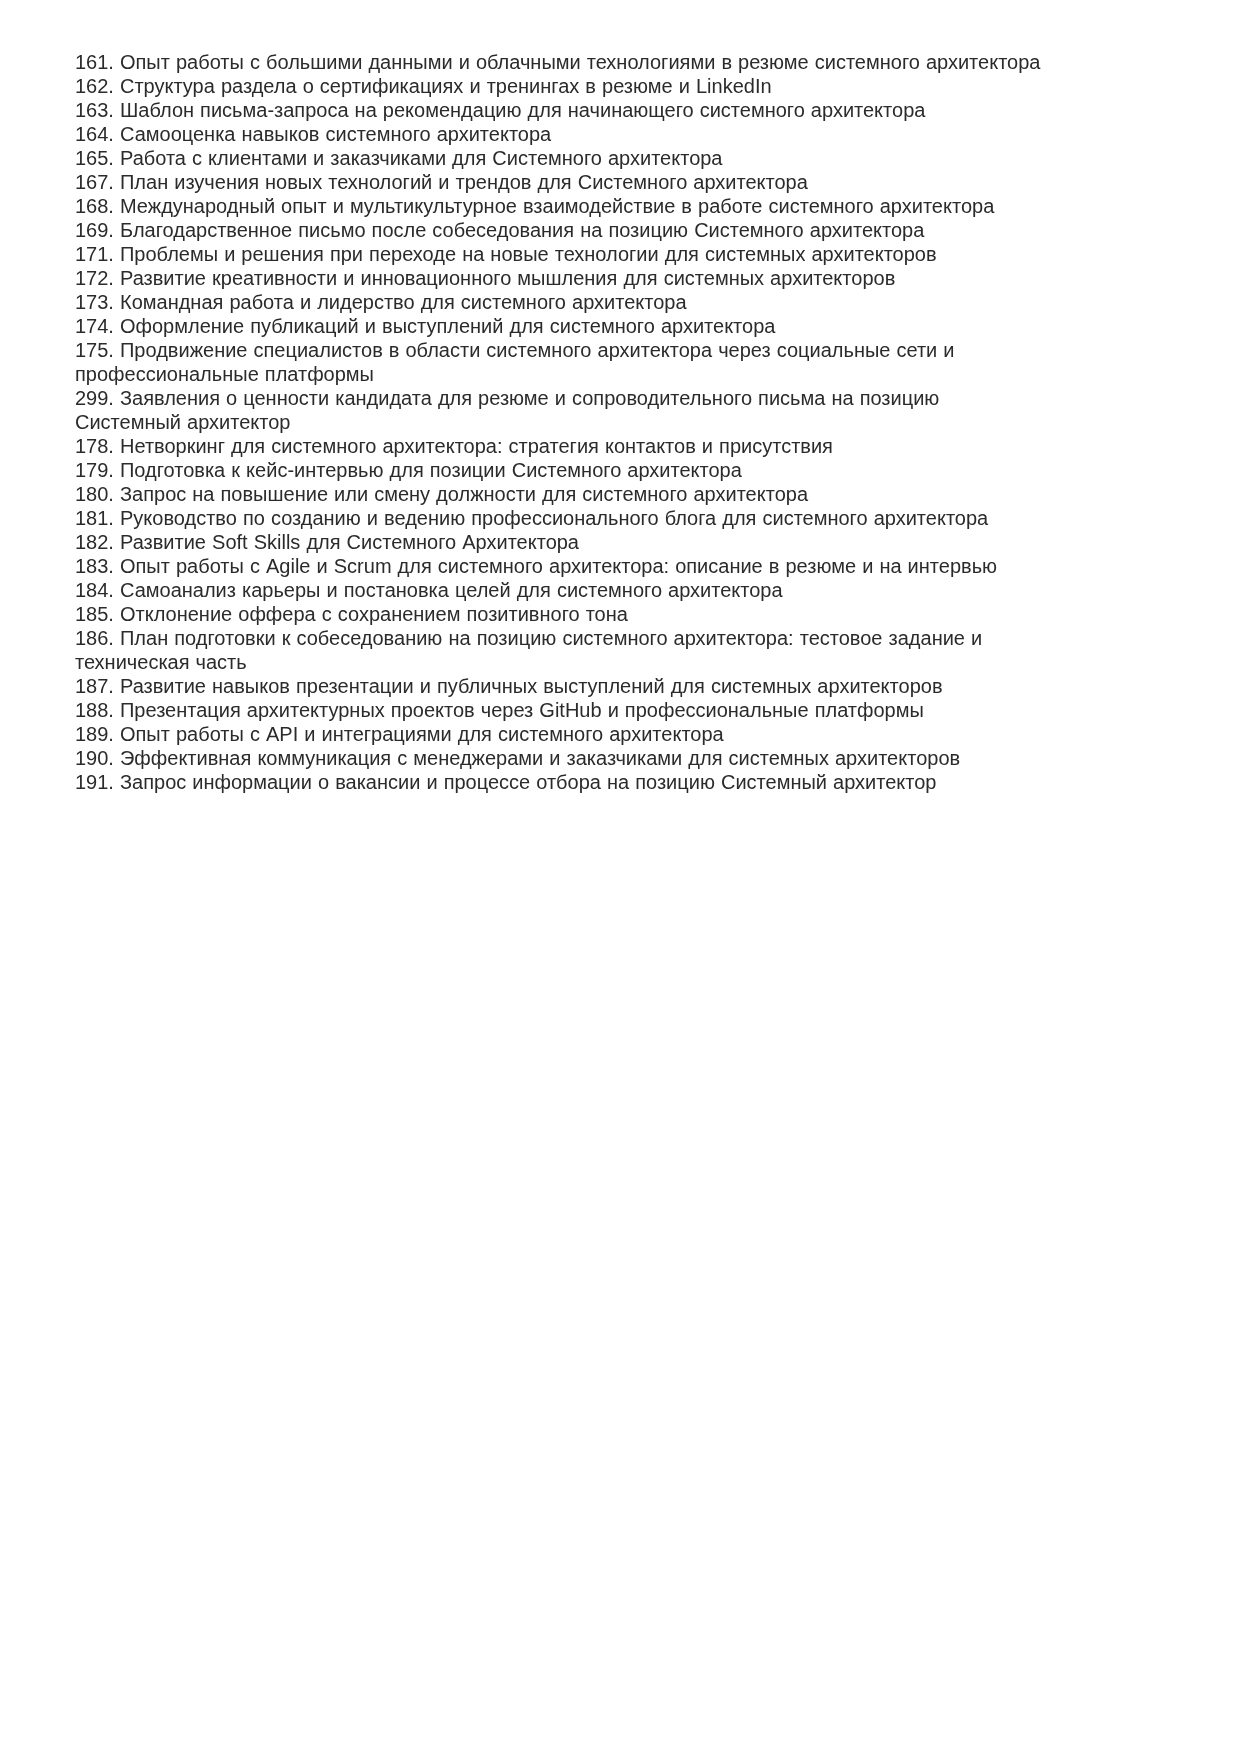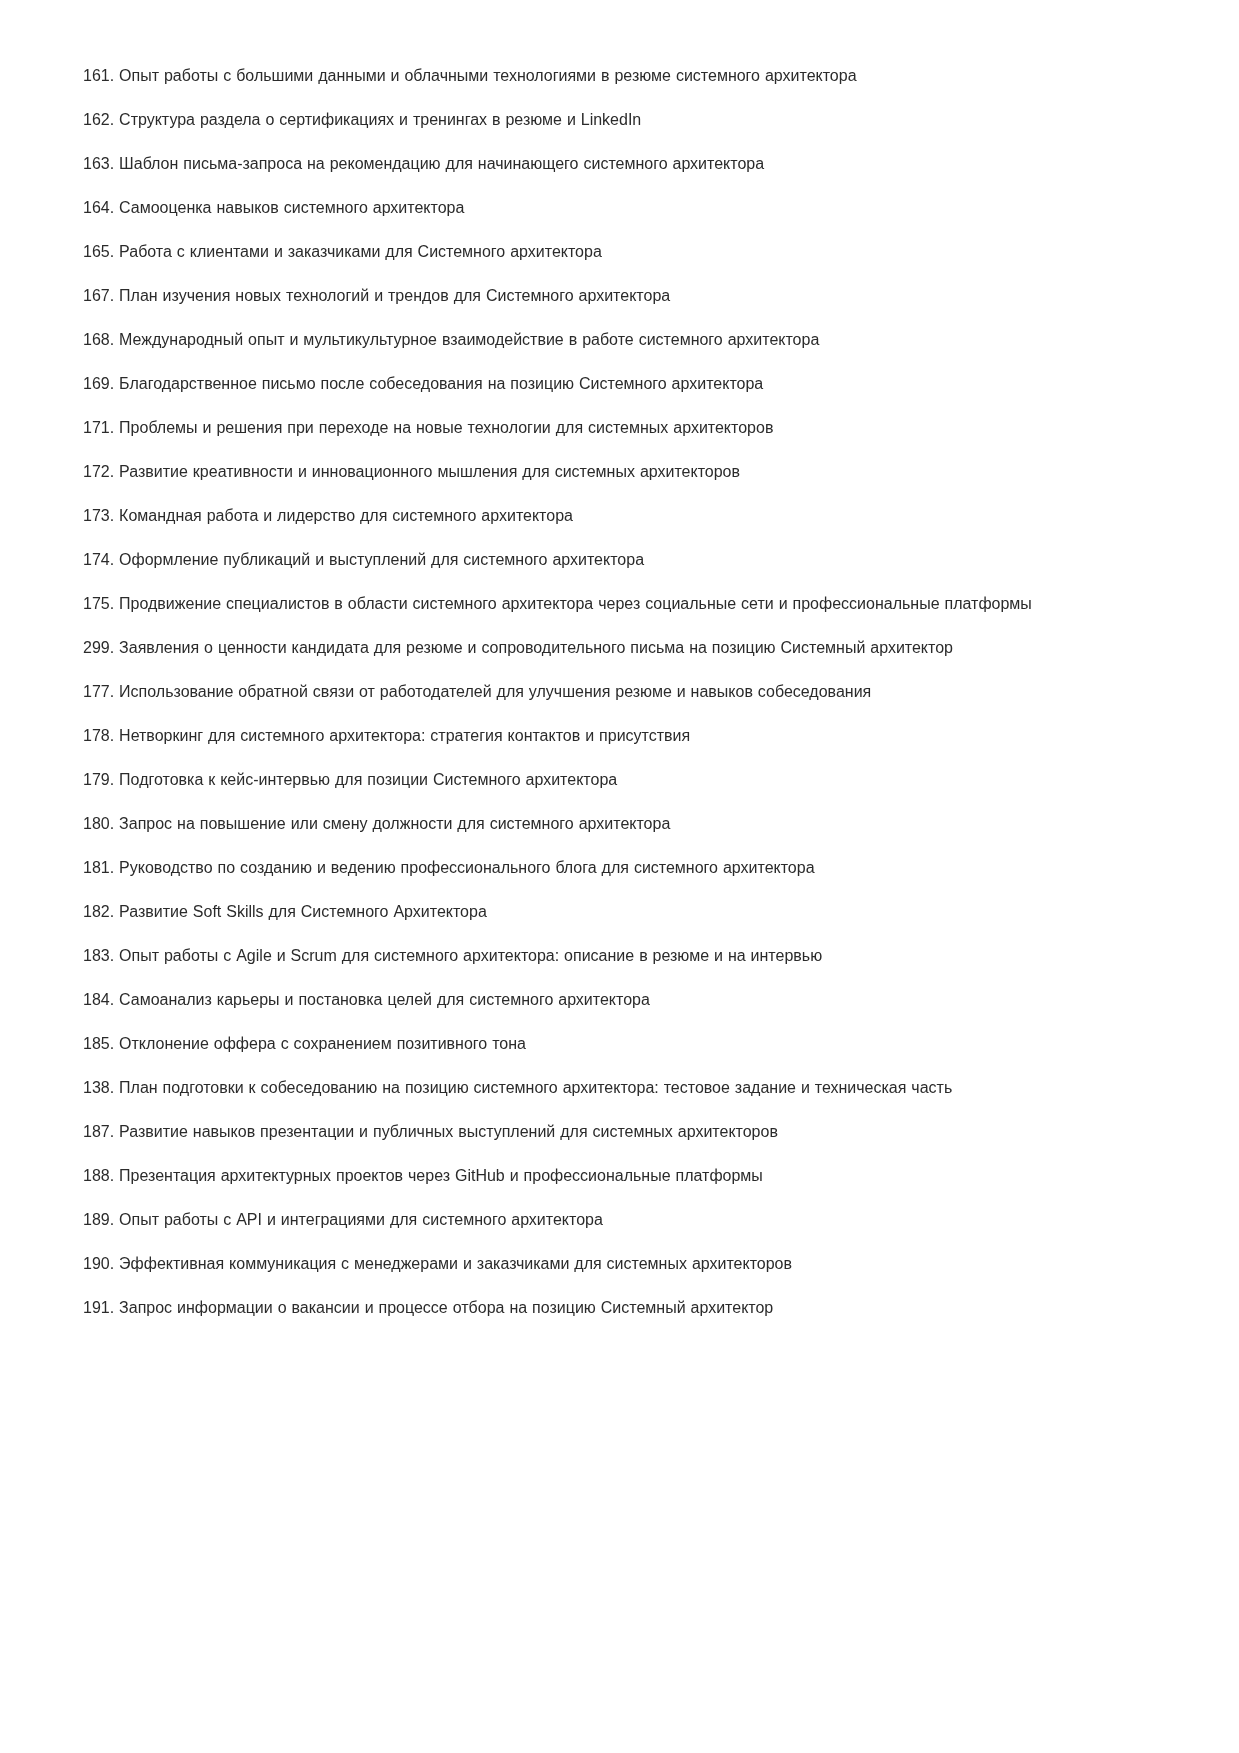--- a/index.html
+++ b/index.html
@@ -18,23 +18,23 @@
     box-sizing: border-box;
     width: 1239px;
     min-height: 1753px;
     padding: 50px 190px 40px 75px;
     background: #ffffff;
   }
   .doc-list {
     display: block;
   }
   .doc-list p.list-item {
-    margin: 8px;
-    font-size: 16px;
-    line-height: 36px;
+    margin: 0;
+    font-size: 20px;
+    line-height: 24px;
     font-weight: 400;
     color: #2b2b2b;
     word-spacing: 0.5px;
   }
 </style>
 </head>
 <body>
 
 <div class="doc-page">
   <div class="doc-list">
@@ -45,29 +45,28 @@
       <p class="list-item">165. Работа с клиентами и заказчиками для Системного архитектора</p>
       <p class="list-item">167. План изучения новых технологий и трендов для Системного архитектора</p>
       <p class="list-item">168. Международный опыт и мультикультурное взаимодействие в работе системного архитектора</p>
       <p class="list-item">169. Благодарственное письмо после собеседования на позицию Системного архитектора</p>
       <p class="list-item">171. Проблемы и решения при переходе на новые технологии для системных архитекторов</p>
       <p class="list-item">172. Развитие креативности и инновационного мышления для системных архитекторов</p>
       <p class="list-item">173. Командная работа и лидерство для системного архитектора</p>
       <p class="list-item">174. Оформление публикаций и выступлений для системного архитектора</p>
       <p class="list-item">175. Продвижение специалистов в области системного архитектора через социальные сети и профессиональные платформы</p>
       <p class="list-item">299. Заявления о ценности кандидата для резюме и сопроводительного письма на позицию Системный архитектор</p>
-      <p class="list-item">177. Использование обратной связи от работодателей для улучшения резюме и навыков собеседования</p>
       <p class="list-item">178. Нетворкинг для системного архитектора: стратегия контактов и присутствия</p>
       <p class="list-item">179. Подготовка к кейс-интервью для позиции Системного архитектора</p>
       <p class="list-item">180. Запрос на повышение или смену должности для системного архитектора</p>
       <p class="list-item">181. Руководство по созданию и ведению профессионального блога для системного архитектора</p>
       <p class="list-item">182. Развитие Soft Skills для Системного Архитектора</p>
       <p class="list-item">183. Опыт работы с Agile и Scrum для системного архитектора: описание в резюме и на интервью</p>
       <p class="list-item">184. Самоанализ карьеры и постановка целей для системного архитектора</p>
       <p class="list-item">185. Отклонение оффера с сохранением позитивного тона</p>
-      <p class="list-item">138. План подготовки к собеседованию на позицию системного архитектора: тестовое задание и техническая часть</p>
+      <p class="list-item">186. План подготовки к собеседованию на позицию системного архитектора: тестовое задание и техническая часть</p>
       <p class="list-item">187. Развитие навыков презентации и публичных выступлений для системных архитекторов</p>
       <p class="list-item">188. Презентация архитектурных проектов через GitHub и профессиональные платформы</p>
       <p class="list-item">189. Опыт работы с API и интеграциями для системного архитектора</p>
       <p class="list-item">190. Эффективная коммуникация с менеджерами и заказчиками для системных архитекторов</p>
       <p class="list-item">191. Запрос информации о вакансии и процессе отбора на позицию Системный архитектор</p>
     </div>
 </div>
 
 </body></html>

